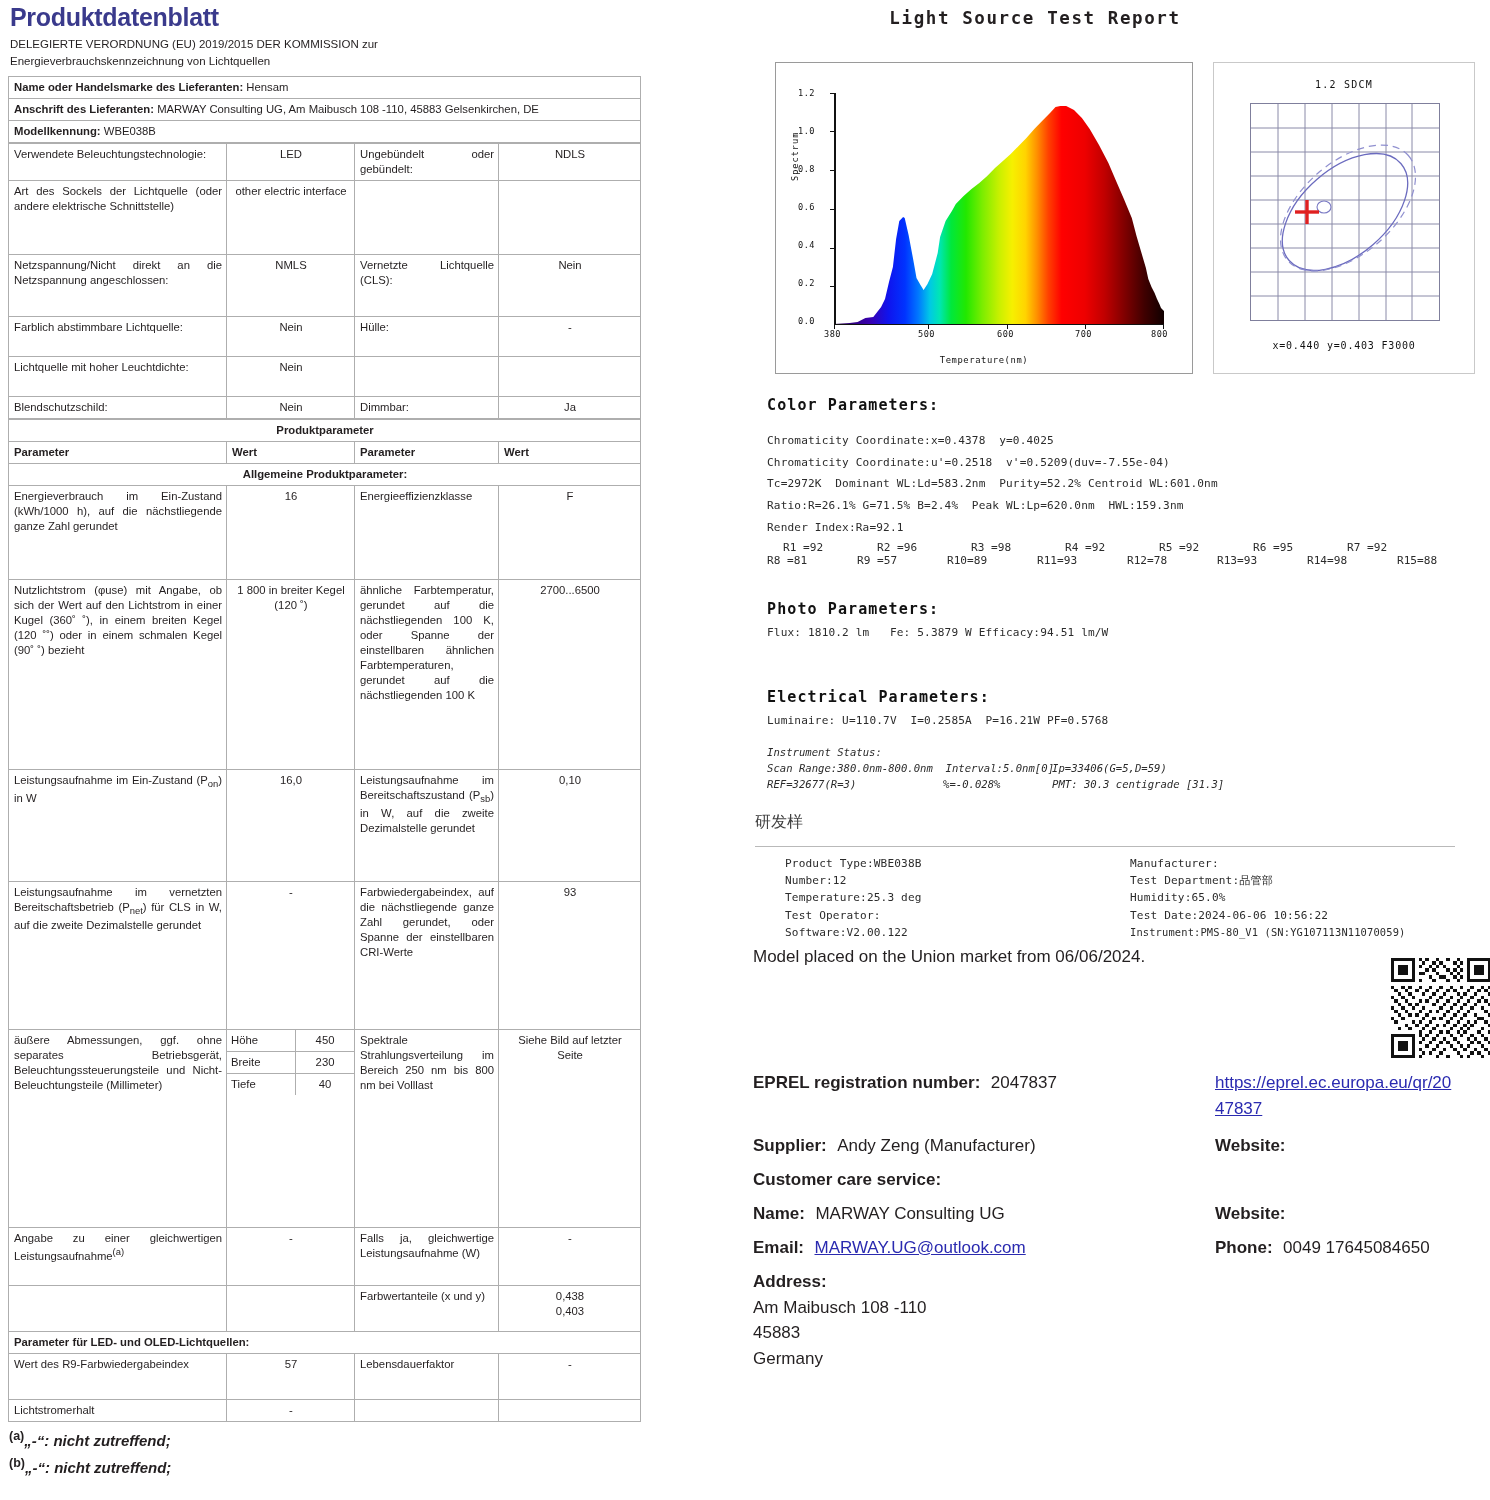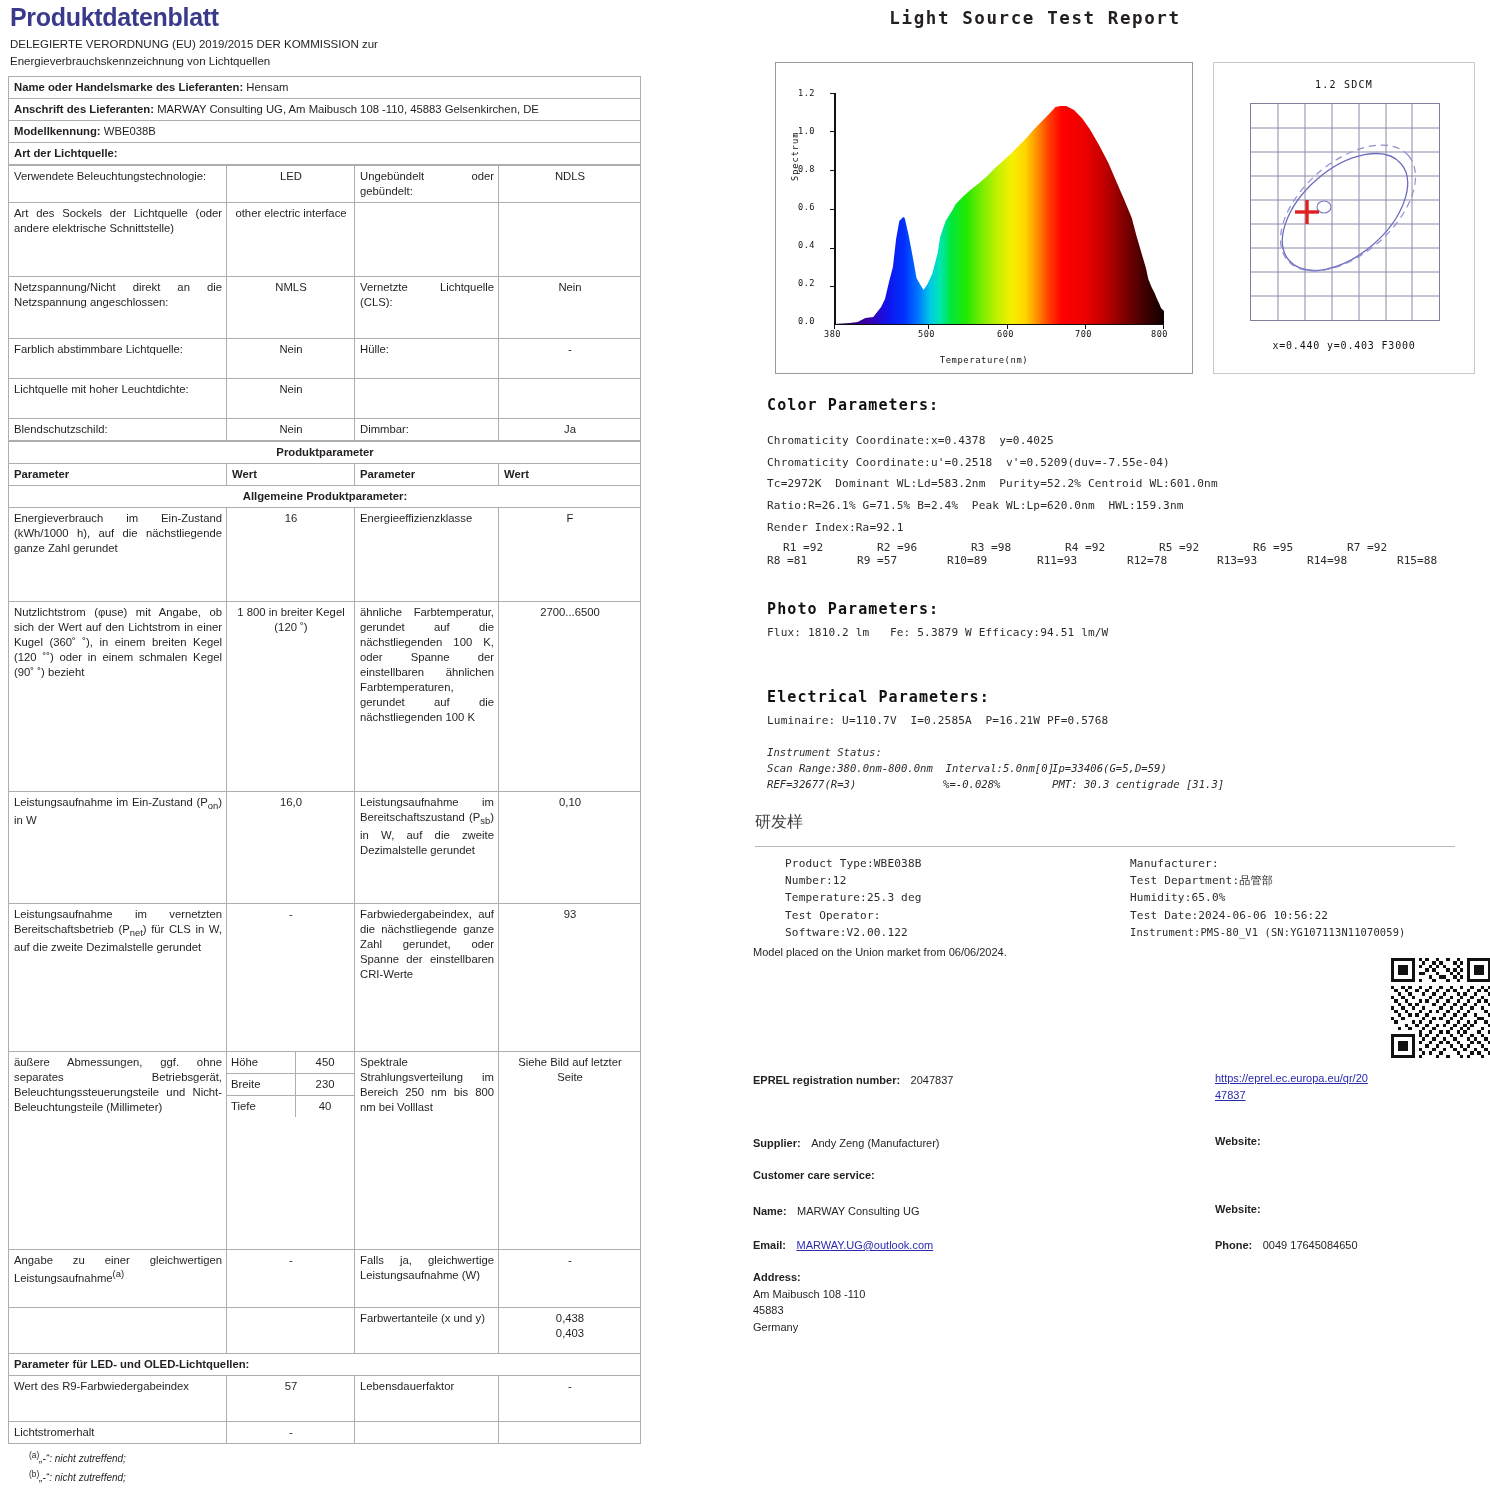--- a/index.html
+++ b/index.html
@@ -39,21 +39,21 @@
   .just { text-align:justify; text-align-last:left; }
   .bold { font-weight:bold; }
   .secbar { text-align:center; font-weight:bold; }
 
   
   table.nest { border-collapse:collapse; width:100%; font-size:11.3px; margin:-3px -4px -3px -5px; width:calc(100% + 9px); }
   table.nest td { border:1px solid #aeaeae; padding:3px 4px; }
   table.nest tr:first-child td { border-top:0; }
   table.nest td:first-child { border-left:0; }
 
-  .footnotes { font-size:10px; line-height:1.7; margin-top:4px; margin-left:21px; font-style:italic; color:#231f20;}
+  .footnotes { font-size:15px; line-height:1.7; margin-top:4px; margin-left:1px; font-style:italic; color:#231f20;font-weight:bold;}
   .footnotes sup { font-style:normal; }
 
   
   #right-col { position:absolute; left:745px; top:0; width:745px; height:1500px; }
 
   #report-title {
     font-family:"DejaVu Sans Mono", monospace;
     font-size:17.5px; font-weight:bold; letter-spacing:1.6px;
     text-align:center; margin:8px 0 0 0; width:520px; margin-left:30px;
   }
@@ -122,21 +122,21 @@
   }
 
   #cjk-head {
     font-family:"DejaVu Sans", sans-serif; font-size:16px; color:#404040;
     border-bottom:1px solid #b9b9b9; padding-bottom:13px; width:700px;
   }
   .kv-grid { display:flex; }
   .kv-col { width:345px; }
 
   
-  .info-line { font-size:11px; line-height:1.5; color:#231f20; }
+  .info-line { font-size:17px; line-height:1.5; color:#231f20; }
   .lbl-b { font-weight:bold; }
   .lnk { color:#2a2ab0; text-decoration:underline; }
   #qr { position:absolute; left:638px; top:14px; width:100px; height:100px; }
 
   .pos { position:absolute; }
 </style>
 </head>
 <body>
 
 <div id="left-col">
@@ -162,25 +162,20 @@
     <tr>
       <td>
         <span class="bold">Anschrift des Lieferanten:</span>
         <span>MARWAY Consulting UG, Am Maibusch 108 -110, 45883 Gelsenkirchen, DE</span>
       </td>
     </tr>
     <tr>
       <td>
         <span class="bold">Modellkennung:</span>
         <span>WBE038B</span>
-      </td>
-    </tr>
-    <tr>
-      <td>
-        <span class="bold">Art der Lichtquelle:</span>
       </td>
     </tr>
   </tbody>
     </table>
 
   <table class="dt">
     <colgroup>
       <col style="width:218px">
         <col style="width:128px">
       <col style="width:144px">

